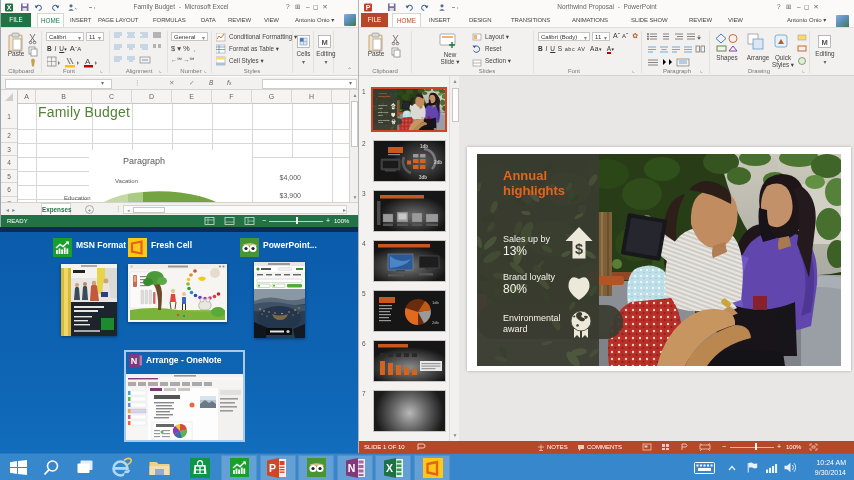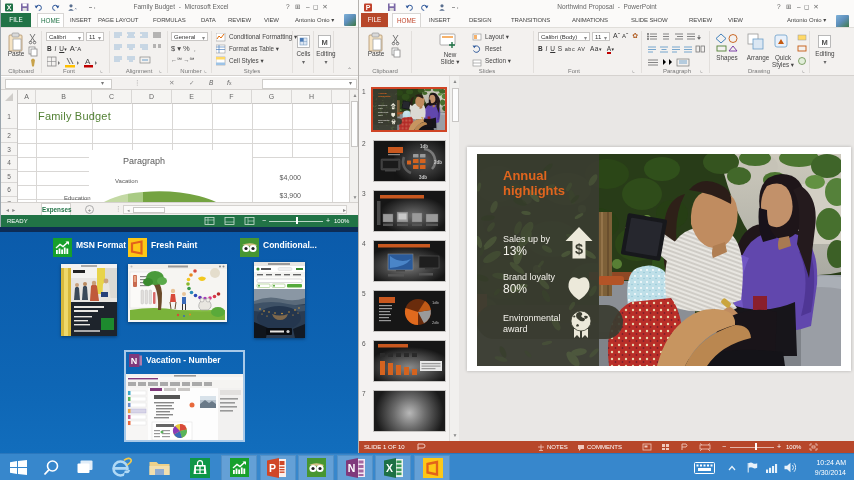--- a/index.html
+++ b/index.html
@@ -190,21 +190,21 @@
 
     <svg class="abs" style="left:17px;top:14px" width="331" height="98" viewBox="0 0 331 98">
       <g stroke="#d9d7d5" stroke-width="1">
         <path d="M0 25.5 h331 M0 39.5 h331 M0 53.5 h331"></path>
         <path d="M0 67.5 h71 M0 81.5 h71 M0 95.5 h71"></path>
         <path d="M18.5 0 v98 M74.5 0 v53 M114.5 0 v53 M154.5 0 v53 M194.5 0 v53 M234.5 0 v98 M274.5 0 v53 M314.5 0 v53"></path>
         <path d="M74.5 0 v53 M314.5 53 v45"></path>
       </g>
     </svg>
 
-    <div class="abs" style="left:37px;top:20px;font-size:11px;color:#538135;letter-spacing:0.2px;">Family Budget</div>
+    <div class="abs" style="left:37px;top:14px;font-size:14px;color:#538135;letter-spacing:0.2px;">Family Budget</div>
 
     <div class="abs" style="left:88px;top:60px;width:163px;height:52px;background:#fff;"></div>
     <div class="abs" style="left:88px;top:66px;width:110px;text-align:center;font-size:9px;color:#595959;">Paragraph</div>
     <div class="abs" style="left:114px;top:88px;font-size:6px;color:#595959;">Vacation</div>
     <div class="abs" style="left:63px;top:105px;font-size:6px;color:#595959;">Education</div>
     <svg class="abs" style="left:103px;top:99px" width="115" height="13" viewBox="0 0 115 13">
       <path d="M0 13 Q10 7.5 24 4.8 L24 13 z" fill="#c3d9a4"></path>
       <path d="M24 13 L24 4.8 Q31 3.6 39 2.9 L39 13 z" fill="#a9cb84"></path>
       <path d="M39 13 L39 2.9 Q70 0.5 95 7 Q106 10 112 13 z" fill="#74a341"></path>
     </svg>
@@ -262,31 +262,31 @@
       </g>
     <path d="M3 10 l4 -3.5 l3 2 l5 -4.5" stroke="#fff" stroke-width="1.4" fill="none"></path>
     <path d="M12.5 3.5 h3.5 v3.5z" fill="#fff"></path>
   </svg>
   <div class="abs" style="left:76px;top:13px;font-size:8.5px;font-weight:bold;color:#fff;">MSN Format</div>
 
   <svg class="abs" style="left:128px;top:11px" width="19" height="19" viewBox="0 0 19 19">
     <rect width="19" height="19" fill="#fdc816"></rect>
     <path d="M4 5.5 L13.5 3.5 L13.5 15.5 L4 13.5 Z" fill="none" stroke="#e2621b" stroke-width="2.2"></path>
   </svg>
-  <div class="abs" style="left:151px;top:13px;font-size:8.5px;font-weight:bold;color:#fff;">Fresh Paint</div>
+  <div class="abs" style="left:151px;top:13px;font-size:8.5px;font-weight:bold;color:#fff;">Fresh Cell</div>
 
   <svg class="abs" style="left:240px;top:11px" width="19" height="19" viewBox="0 0 19 19">
     <rect width="19" height="19" fill="#479632"></rect>
     <path d="M2 7 q7.5 -3.5 15 0 l-1.5 1.5" fill="#d8c28a" stroke="none"></path>
     <circle cx="6" cy="10.5" r="3.6" fill="#fff"></circle>
       <circle cx="13" cy="10.5" r="3.6" fill="#fff"></circle>
     <circle cx="6" cy="10.5" r="1.6" fill="#222"></circle>
       <circle cx="13" cy="10.5" r="1.6" fill="#222"></circle>
   </svg>
-  <div class="abs" style="left:263px;top:13px;font-size:8.5px;font-weight:bold;color:#fff;">Conditional...</div>
+  <div class="abs" style="left:263px;top:13px;font-size:8.5px;font-weight:bold;color:#fff;">PowerPoint...</div>
 
   <div class="abs" style="left:61px;top:37px;width:56px;height:72px;background:#fff;box-shadow:0 1px 3px rgba(0,0,0,0.4);overflow:hidden;">
     <svg width="56" height="72" viewBox="0 0 56 72">
       <rect width="56" height="4" fill="#f2f2f2"></rect>
         <rect x="20" y="1.2" width="16" height="1.6" fill="#999"></rect>
       <rect x="0" y="4" width="56" height="68" fill="#e8e6e2"></rect>
       <rect x="0" y="4" width="10" height="68" fill="#d8b93c"></rect>
       <rect x="3" y="4" width="4" height="68" fill="#efd86a"></rect>
       <rect x="10" y="4" width="46" height="10" fill="#f4f3f0"></rect>
       <rect x="12" y="6" width="12" height="3" fill="#222"></rect>
@@ -432,21 +432,21 @@
         <circle cx="34" cy="69.5" r="1.6" fill="#fff" opacity="0.8"></circle>
     </svg>
   </div>
 
   <div class="abs" style="left:124px;top:123px;width:121px;height:92px;border:2px solid #a8c9e8;">
     <svg class="abs" style="left:3px;top:2px" width="13" height="13" viewBox="0 0 13 13">
       <rect x="0" y="0" width="10.5" height="13" fill="#80397b"></rect>
       <text x="5" y="10" font-size="9" fill="#fff" text-anchor="middle" font-weight="bold">N</text>
       <rect x="10.5" y="1.5" width="2.5" height="10" fill="#b07cab"></rect>
     </svg>
-    <div class="abs" style="left:20px;top:2.5px;font-size:8.5px;font-weight:bold;color:#fff;">Vacation - Number</div>
+    <div class="abs" style="left:20px;top:2.5px;font-size:8.5px;font-weight:bold;color:#fff;">Arrange - OneNote</div>
     <div class="abs" style="left:0px;top:22px;width:117px;height:66px;background:#fff;overflow:hidden;">
       <svg width="117" height="66" viewBox="0 0 117 66">
         <rect width="117" height="66" fill="#fdfdfd"></rect>
         <rect width="117" height="3.5" fill="#f3f1ef"></rect>
           <rect x="48" y="1" width="22" height="1.6" fill="#999"></rect>
         <rect x="0" y="3.5" width="117" height="2.5" fill="#f9f8f7"></rect>
           <rect x="2" y="4" width="30" height="1.4" fill="#80397b"></rect>
         <rect x="0" y="6" width="117" height="8" fill="#f5f4f2"></rect>
         <g fill="#aaa">
             <rect x="2" y="8" width="8" height="4"></rect>

